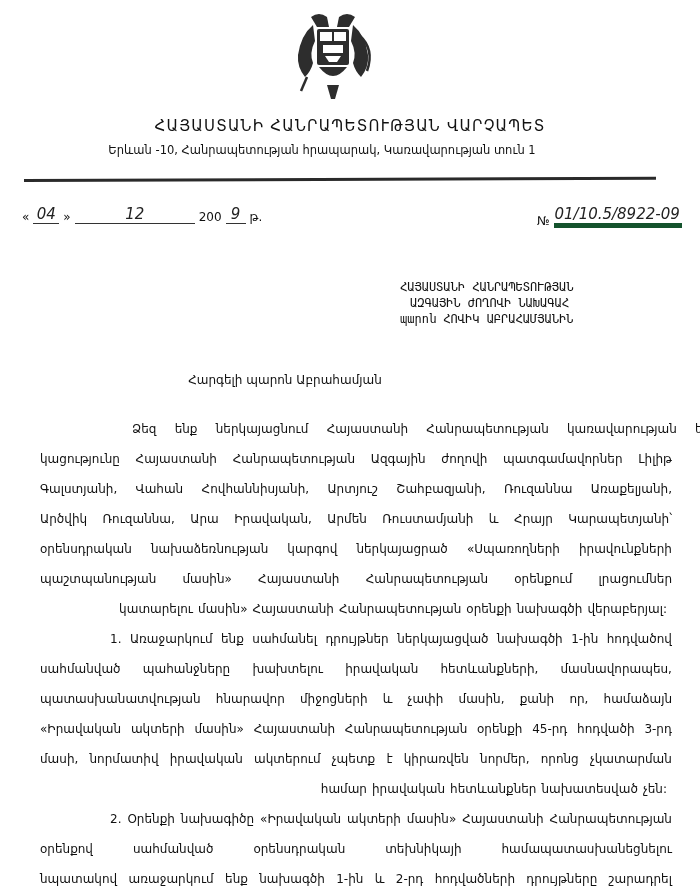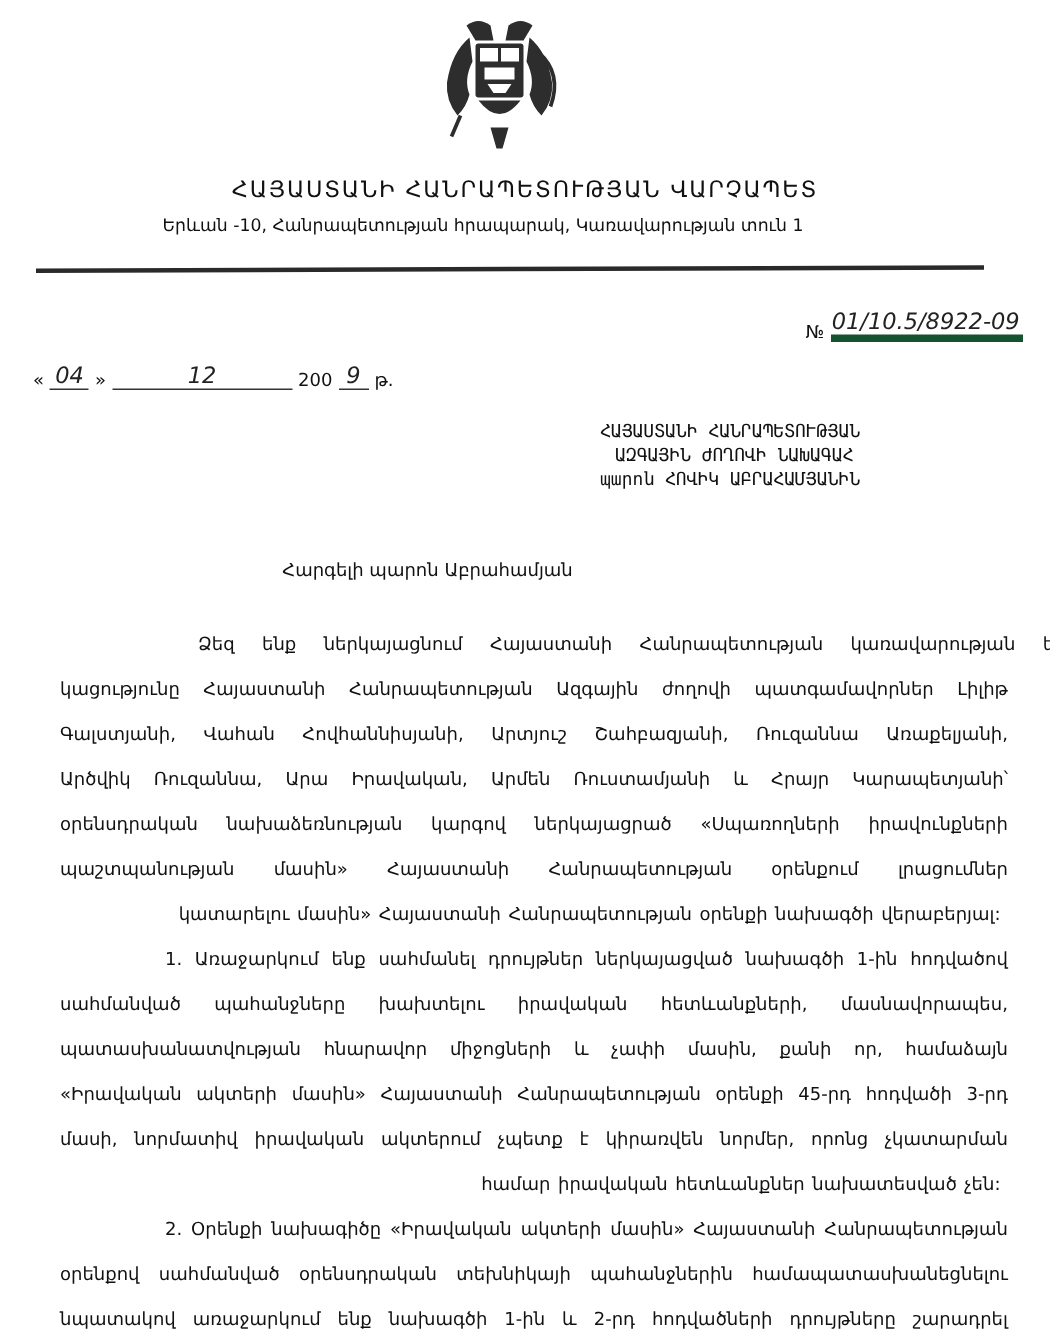--- a/index.html
+++ b/index.html
@@ -20,21 +20,21 @@
     position: absolute; left: 24px; top: 179px; width: 632px; height: 3px;
     background: #2a2a2a; transform: rotate(-0.2deg); transform-origin: left center;
   }
   .date-line {
     position: absolute; left: 22px; top: 205px; font-size: 12px; white-space: nowrap;
     display: flex; align-items: flex-end; gap: 4px;
   }
   .hand { font-family: "DejaVu Sans", sans-serif; font-style: italic; font-size: 15px; color: #222; }
   .blank { display: inline-block; border-bottom: 1px solid #333; text-align: center; }
   .blank.day { width: 26px; }
-  .blank.month { width: 120px; margin-top: 36px; }
+  .blank.month { width: 120px; }
   .blank.year { width: 20px; }
   .doc-number {
     position: absolute; left: 537px; top: 205px; font-size: 12px; white-space: nowrap;
     display: flex; align-items: flex-end; gap: 5px;
   }
   .doc-number .num { border-bottom: 5px solid #14532d; padding-right: 2px; }
   .recipient {
     position: absolute; left: 400px; top: 280px; font-size: 12px; line-height: 16px;
   }
   .recipient .line { white-space: nowrap; font-family: Liberation Mono, monospace; }
@@ -234,21 +234,20 @@
       <span class="w">ակտերի</span>
       <span class="w">մասին»</span>
       <span class="w">Հայաստանի</span>
       <span class="w">Հանրապետության</span>
     </div>
     <div class="line" style="margin-left: -30px; width: 632px;">
       <span class="w">օրենքով</span>
       <span class="w">սահմանված</span>
       <span class="w">օրենսդրական</span>
       <span class="w">տեխնիկայի</span>
-      <span class="w">պահանջներին</span>
       <span class="w">համապատասխանեցնելու</span>
     </div>
     <div class="line" style="margin-left: -30px; width: 632px;">
       <span class="w">նպատակով</span>
       <span class="w">առաջարկում</span>
       <span class="w">ենք</span>
       <span class="w">նախագծի</span>
       <span class="w">1-ին</span>
       <span class="w">և</span>
       <span class="w">2-րդ</span>

